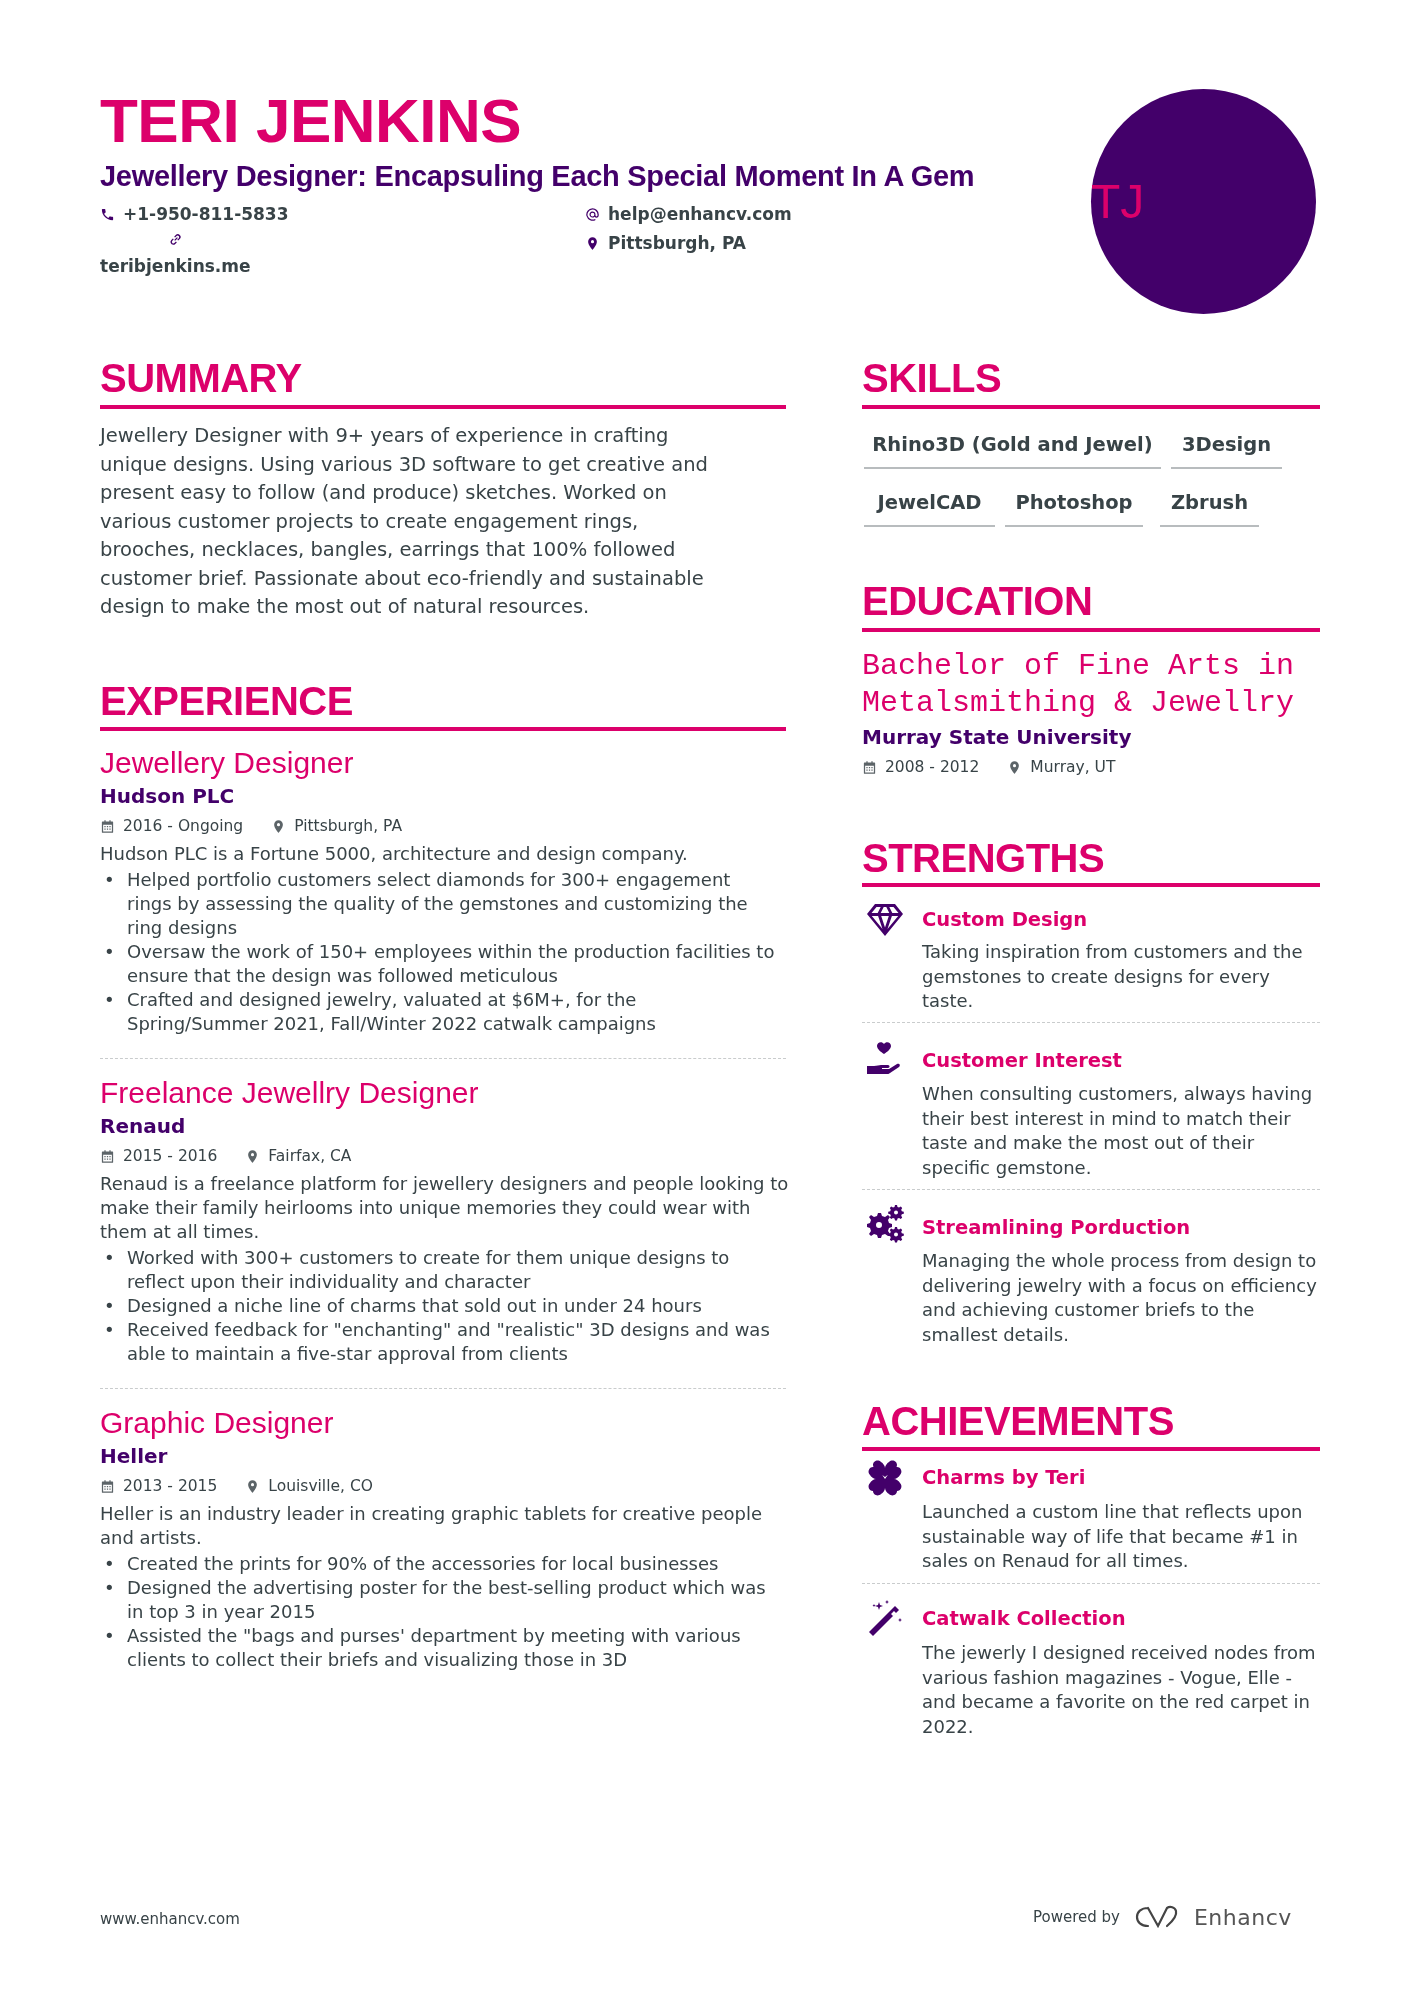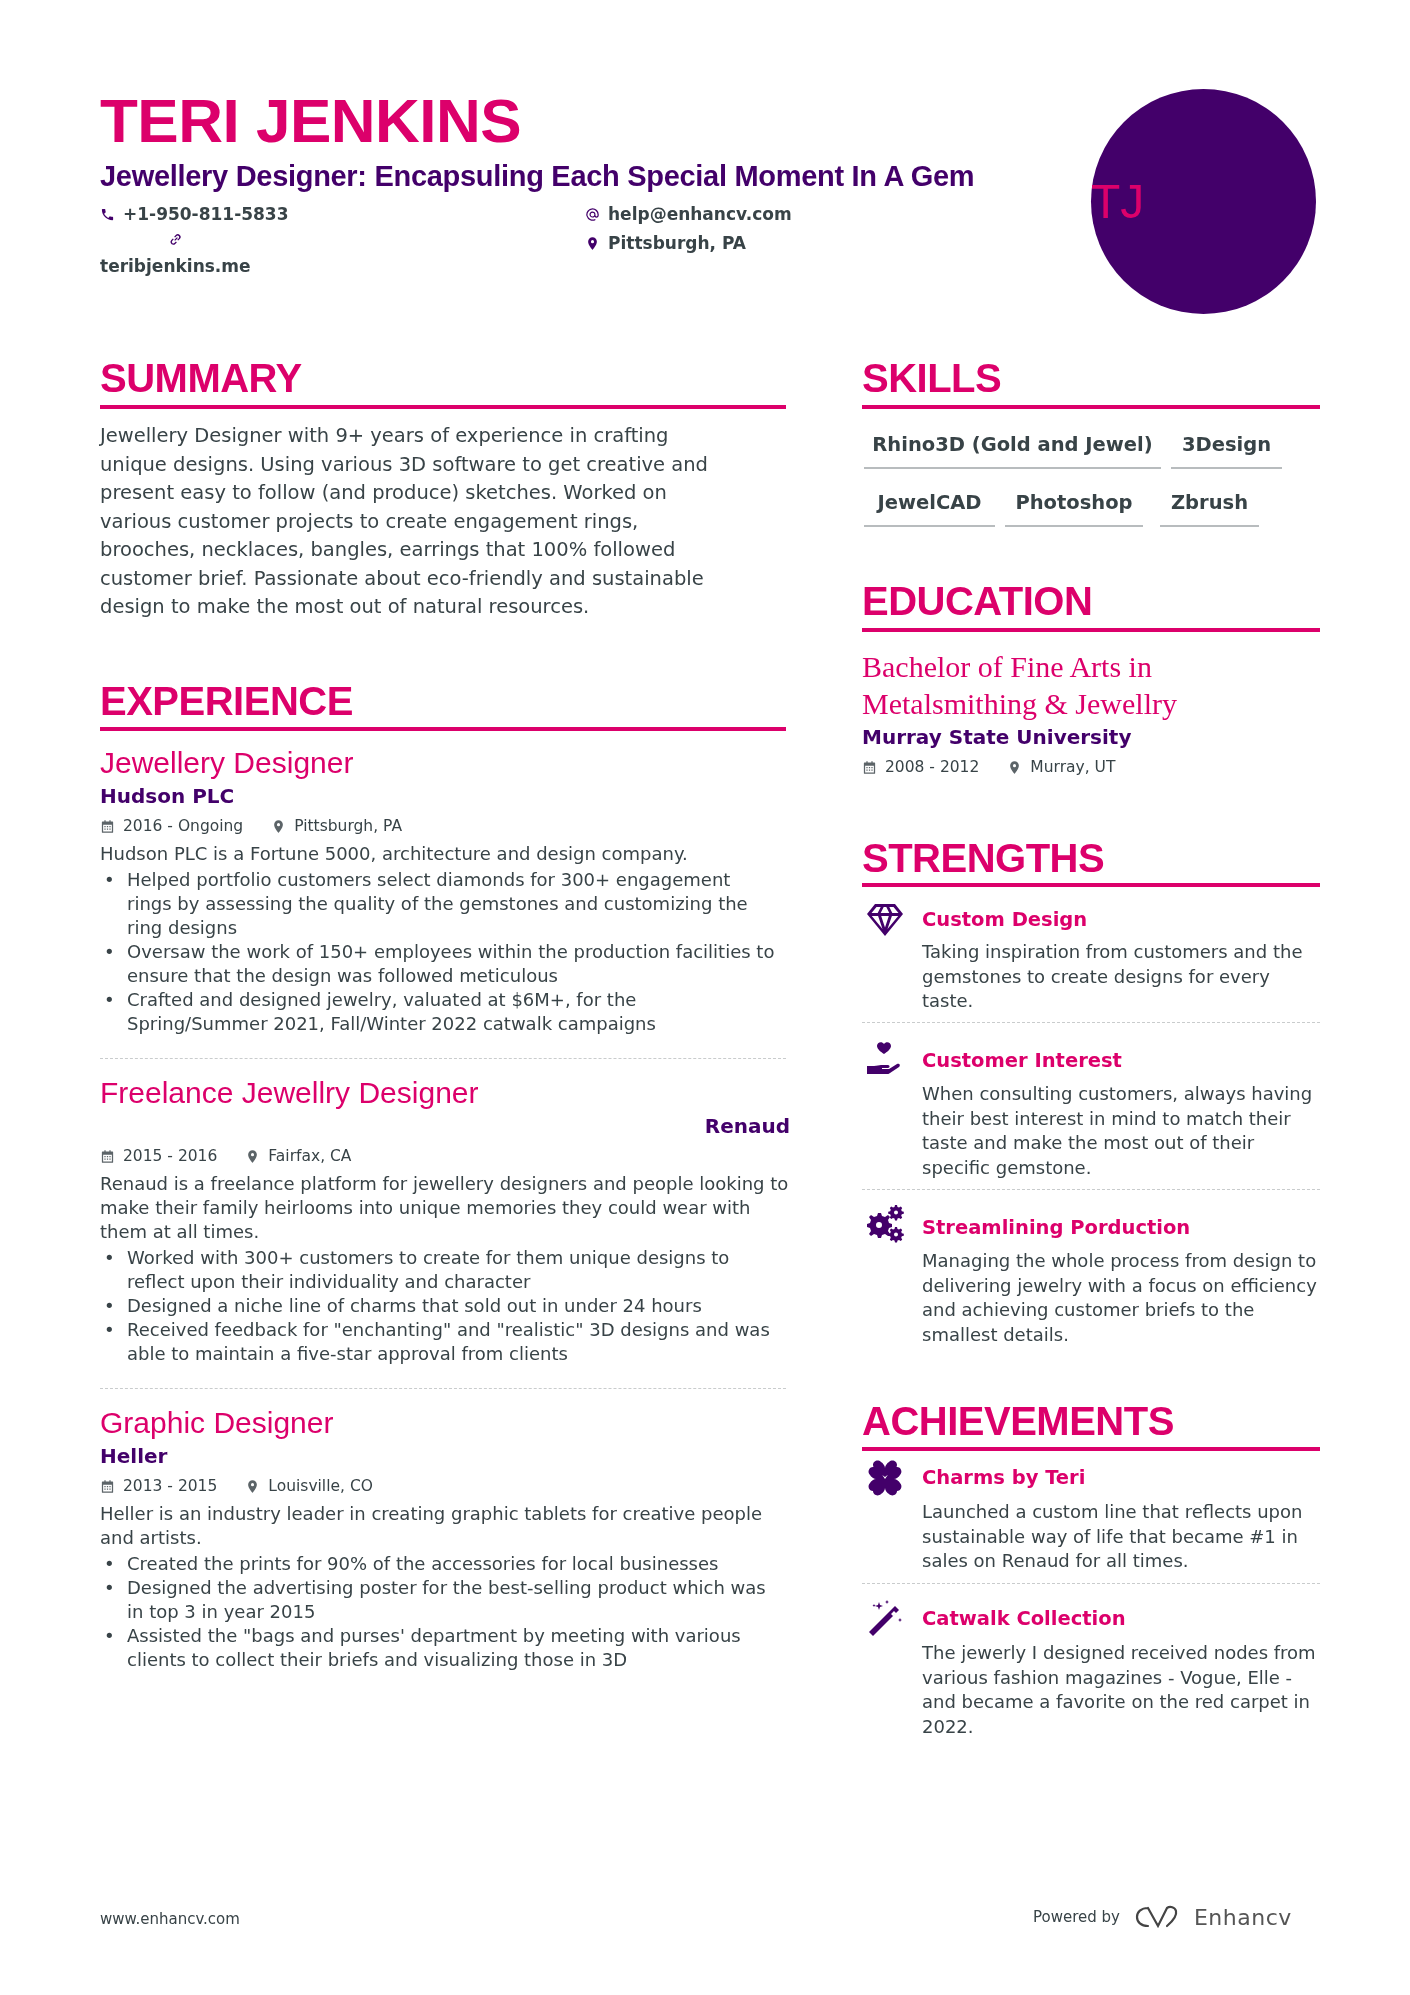--- a/index.html
+++ b/index.html
@@ -25,21 +25,21 @@
   .meta svg { width: 15px; height: 15px; fill: #5c6468; margin-right: 8px; }
   .meta .m2 { margin-left: 28px; display: flex; align-items: center; }
   .desc { font-size: 18px; line-height: 24px; color: #384347; }
   ul.bul { list-style: none; }
   ul.bul li { position: relative; padding-left: 27px; font-size: 18px; line-height: 24px; color: #384347; }
   ul.bul li::before { content: "\2022"; position: absolute; left: 4px; top: 0; }
   .dash { border-top: 1.5px dashed #c9cccd; }
 
   .skill { position: absolute; font-weight: 700; font-size: 19.5px; line-height: 26px; color: #384347; text-align: center; border-bottom: 2px solid #b8bcbe; padding-bottom: 9px; }
 
-  .edu-title { font-family: Liberation Serif, serif; font-size: 30px; line-height: 37px; color: #dc006b; }
+  .edu-title { font-family: Liberation Mono, monospace; font-size: 30px; line-height: 37px; color: #dc006b; }
 
   .item-icon { width: 40px; height: 40px; }
   .item-icon svg { width: 40px; height: 40px; fill: #43006a; }
   .item-title { font-family: "DejaVu Sans", sans-serif; font-weight: 700; font-size: 19.5px; line-height: 26px; color: #dc006b; }
   .item-desc { font-size: 18px; line-height: 24.5px; color: #384347; width: 400px; }
 
   .footer-left { left: 100px; top: 1910px; font-size: 15px; color: #384347; }
   .footer-right { left: 1033px; top: 1904px; display: flex; align-items: center; gap: 14px; font-size: 15px; color: #384347; }
   .brand { font-size: 22px; color: #555; letter-spacing: 0.5px; }
 </style>
@@ -112,21 +112,21 @@
   <ul class="bul" style="margin-top:2px; width:680px;">
     <li>Helped portfolio customers select diamonds for 300+ engagement rings by assessing the quality of the gemstones and customizing the ring designs</li>
     <li>Oversaw the work of 150+ employees within the production facilities to ensure that the design was followed meticulous</li>
     <li>Crafted and designed jewelry, valuated at $6M+, for the Spring/Summer 2021, Fall/Winter 2022 catwalk campaigns</li>
   </ul>
 </div>
 <div class="abs dash" style="left:100px; top:1058px; width:686px;"></div>
 
 <div class="abs" style="left:100px; top:1075px; width:690px;">
   <div class="job-title">Freelance Jewellry Designer</div>
-  <div class="company" style="margin-top:2px;text-align:right;">Renaud</div>
+  <div class="company" style="margin-top:2px;">Renaud</div>
   <div class="meta" style="margin-top:7px;">
     <svg viewBox="0 0 24 24">
         <path d="M7 2h2v2h6V2h2v2h3a1 1 0 0 1 1 1v16a1 1 0 0 1-1 1H4a1 1 0 0 1-1-1V5a1 1 0 0 1 1-1h3V2zm-2 7v11h14V9H5zm2 2h2v2H7v-2zm4 0h2v2h-2v-2zm4 0h2v2h-2v-2zm-8 4h2v2H7v-2zm4 0h2v2h-2v-2zm4 0h2v2h-2v-2z"></path>
       </svg>
     <span>2015 - 2016</span>
     <span class="m2">
         <svg viewBox="0 0 24 24">
           <path d="M12 2a7 7 0 0 0-7 7c0 5.3 7 13 7 13s7-7.7 7-13a7 7 0 0 0-7-7zm0 9.5A2.5 2.5 0 1 1 12 6.5a2.5 2.5 0 0 1 0 5z"></path>
         </svg>
         <span>Fairfax, CA</span>

